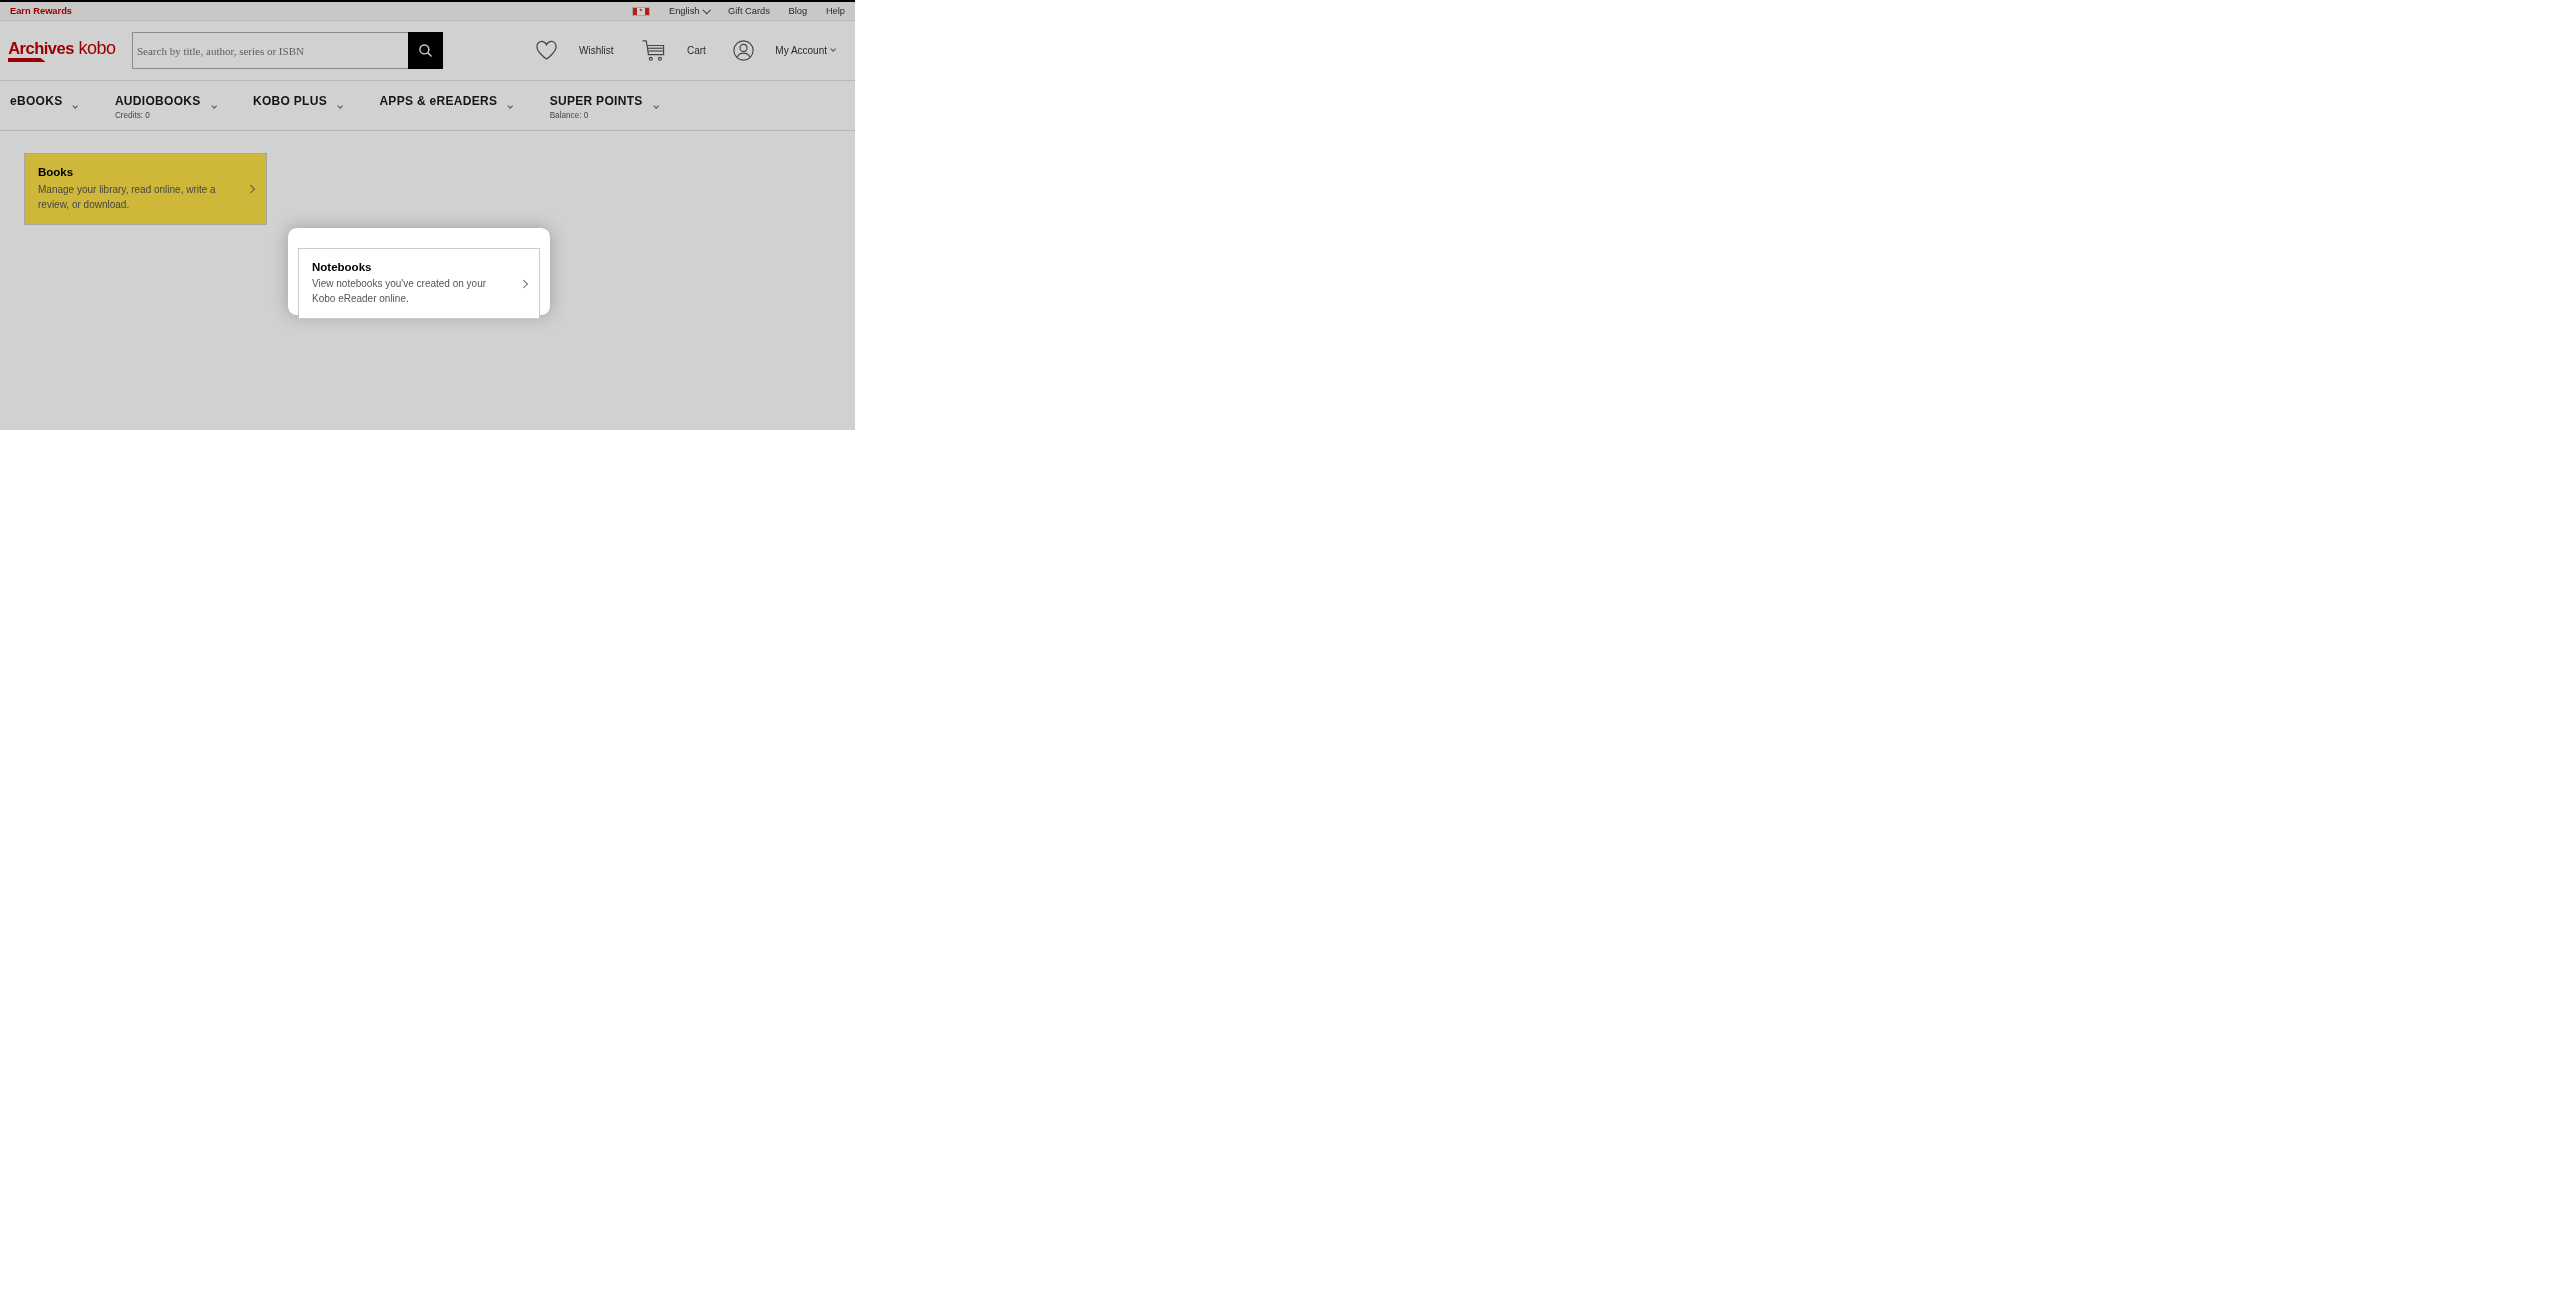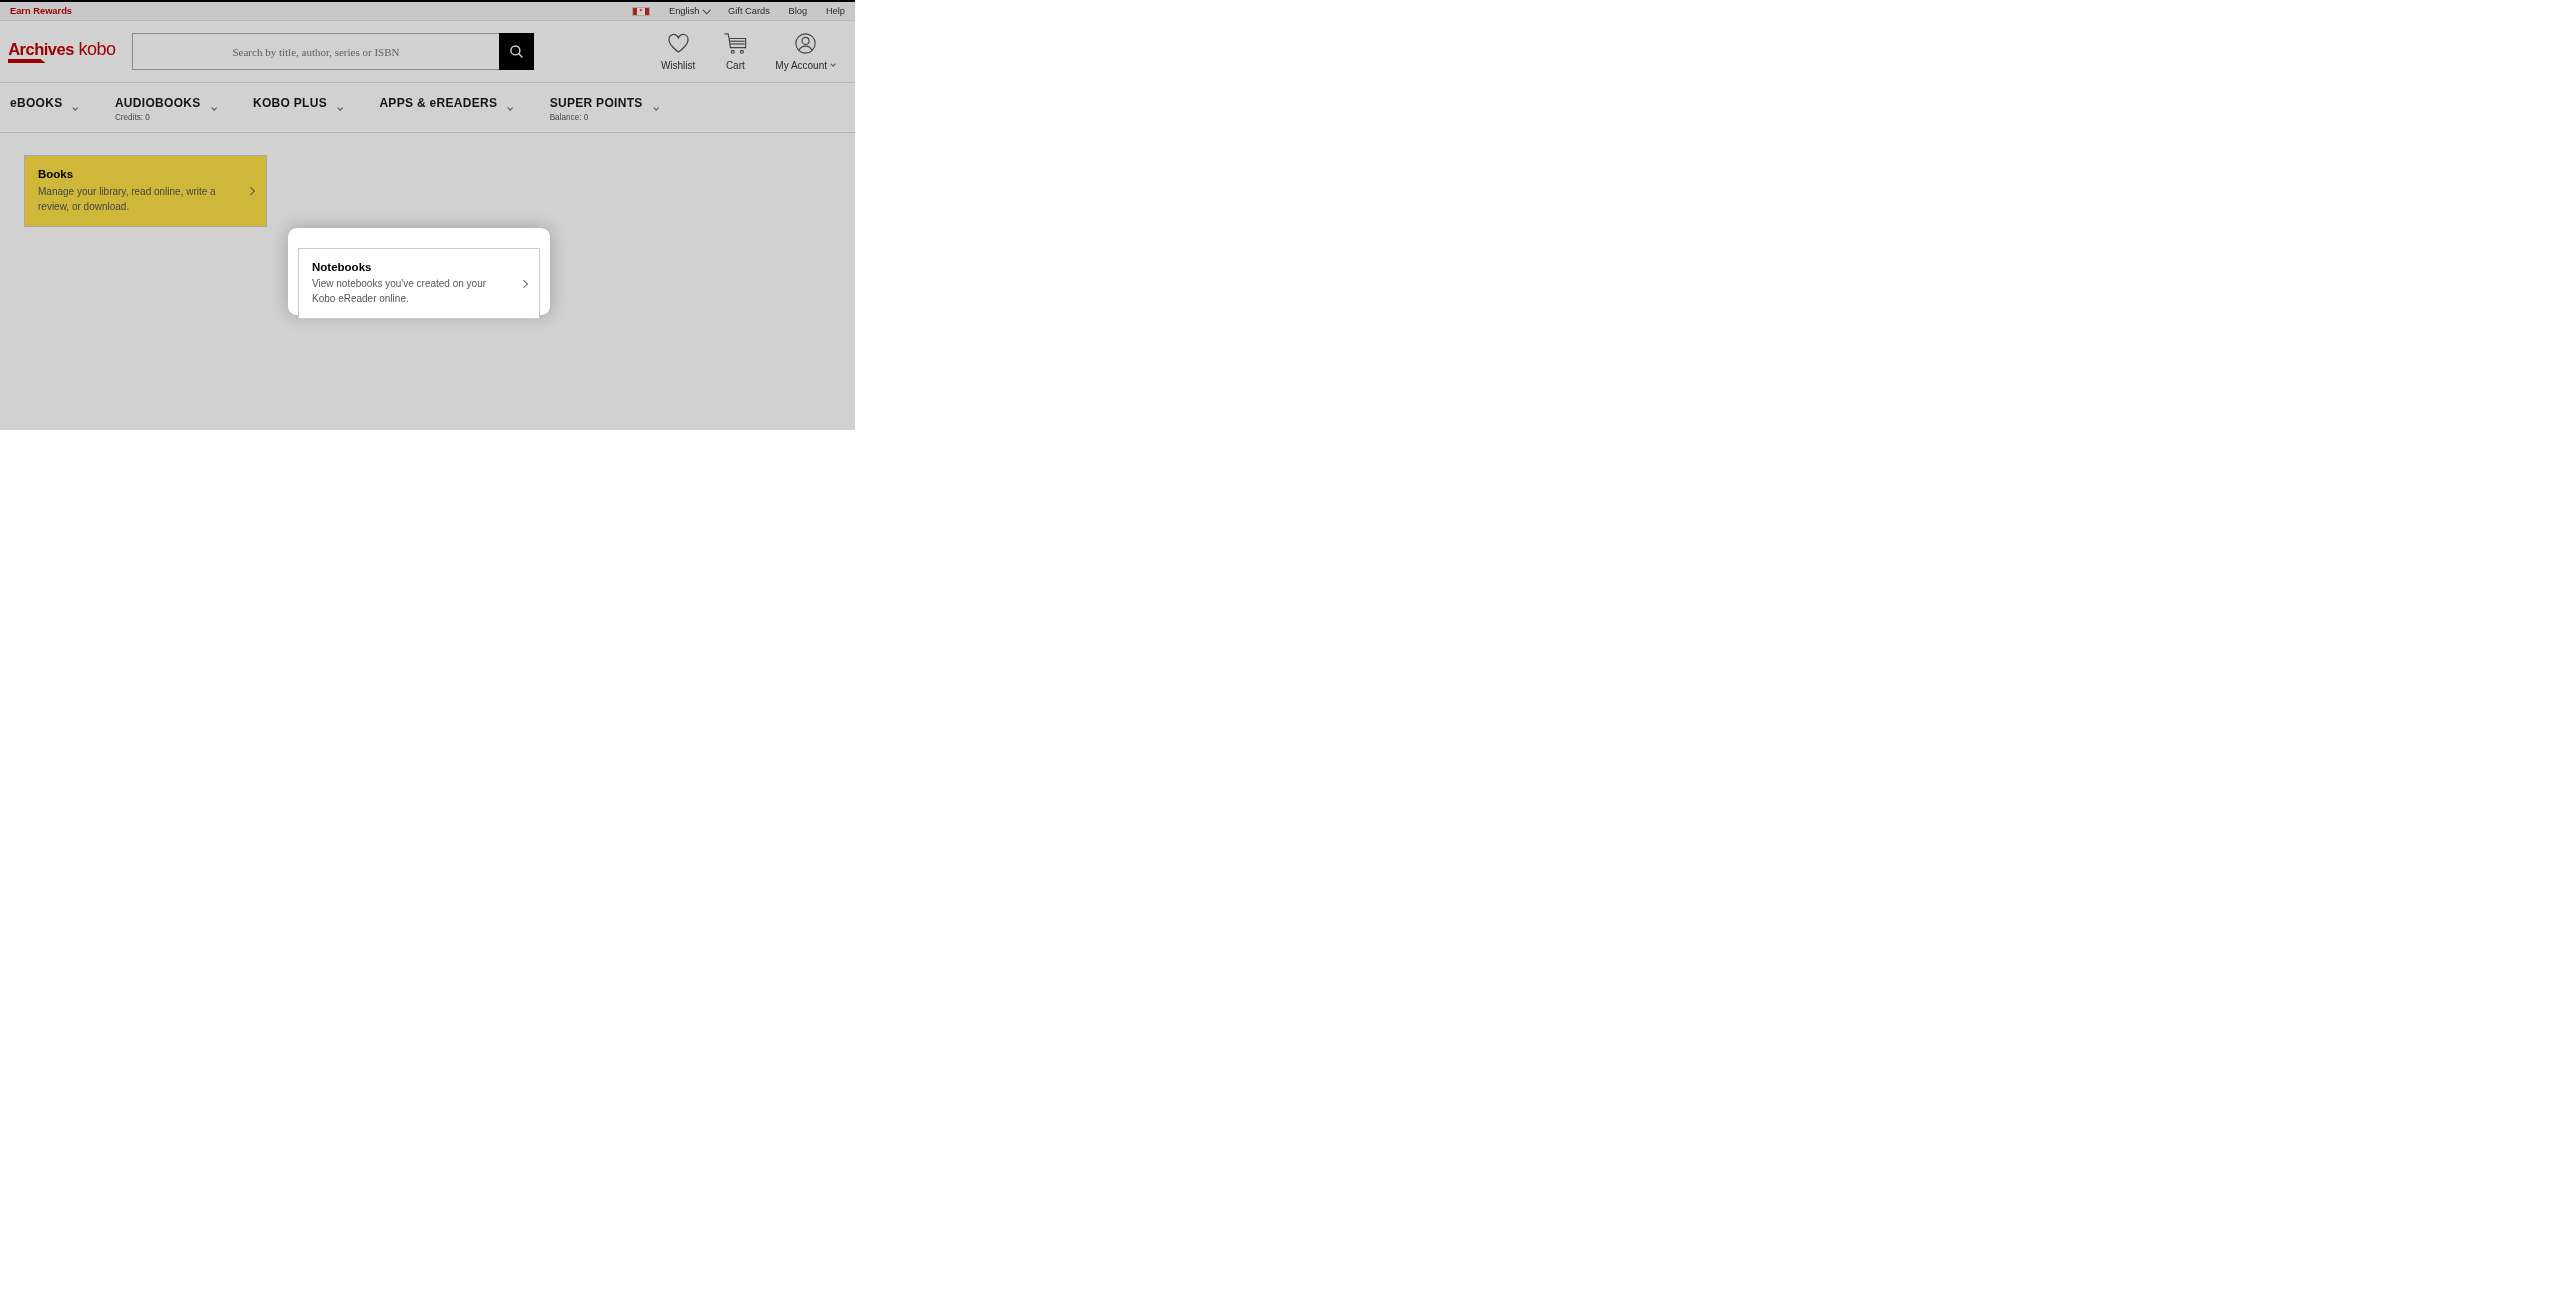--- a/index.html
+++ b/index.html
@@ -126,50 +126,49 @@
     }
     .logo-underline svg {
       display: block;
     }
     .search-wrap {
       display: flex;
       align-items: stretch;
       height: 37px;
     }
     .search-input {
-      width: 367px;
+      width: 276px;
       border: 0.5px solid #aaa;
       border-right: none;
-      padding: 0 24px;
+      padding: 0 4px;
       font-size: 11px;
       font-family: Georgia, serif;
       color: #555;
       outline: none;
-      text-align: center;
     }
     .search-button {
       width: 35px;
       background: #000;
       border: none;
       display: flex;
       align-items: center;
       justify-content: center;
       cursor: pointer;
     }
     .header-icons {
       display: flex;
       margin-left: auto;
       gap: 27.5px;
       padding-right: 11px;
     }
     .header-icon-block {
       display: flex;
-      flex-direction: column;
-      align-items: center;
-      gap: 5px;
+      flex-direction: row;
+      align-items: center;
+      gap: 21px;
       cursor: pointer;
     }
     .header-icon-block .icon-holder {
       height: 23px;
       display: flex;
       align-items: center;
       justify-content: center;
     }
     .header-icon-block .label {
       font-size: 10px;

